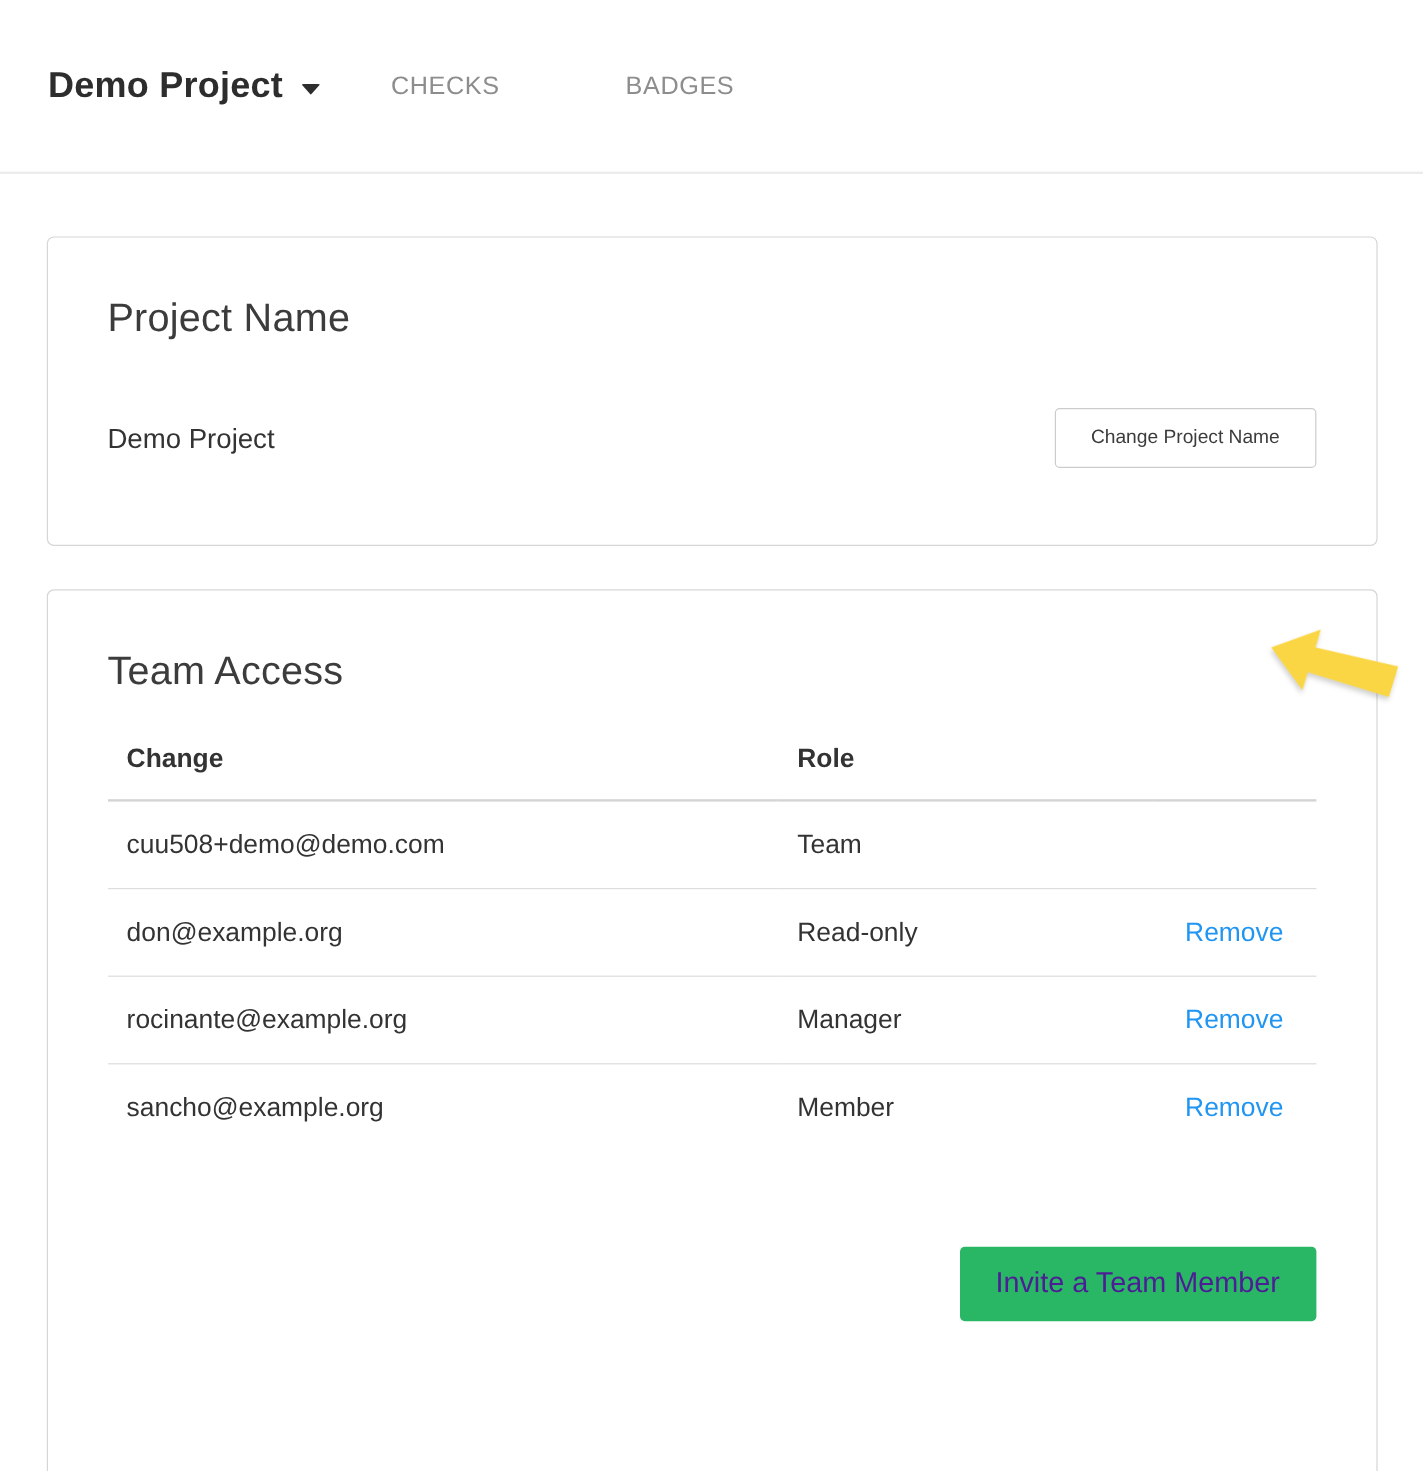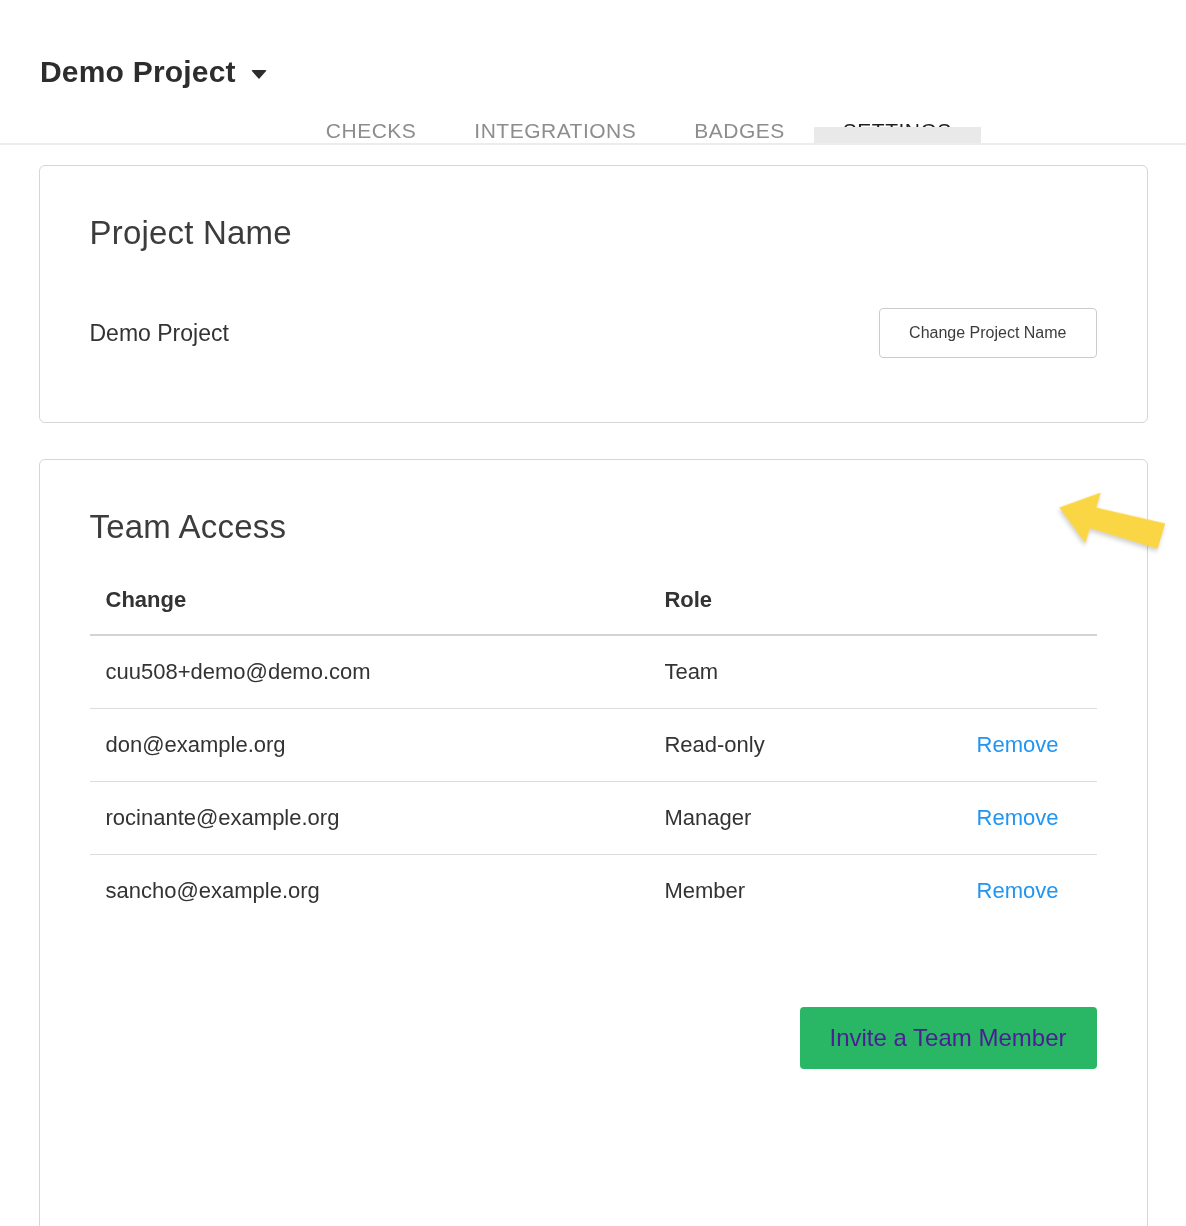--- a/index.html
+++ b/index.html
@@ -45,21 +45,22 @@
     border-right:8px solid transparent;
     border-top:9px solid #2d2d2d;
     margin-left:15px;
     margin-top:6px;
     border-radius:2px;
   }
   .nav{
     display:flex;
     margin-left:30px;
     align-self:stretch;
-    align-items:flex-end;
+    align-items:center;
+    gap:47px;
   }
   .nav-tab{
     position:relative;
     display:flex;
     align-items:center;
     padding:0 29px;
     font-size:21px;
     letter-spacing:.5px;
     color:var(--nav-gray);
     cursor:pointer;
@@ -76,21 +77,21 @@
 
   
   .content{width:1109px;margin:0 auto;}
   .card{
     background:#fff;
     border:1px solid #d6d6d6;
     border-radius:6px;
     padding:48px 50px 50px 50px;
     position:relative;
   }
-  .card-project{margin-top:20px;height:258px;}
+  .card-project{margin-top:52px;height:258px;}
   .card-team{margin-top:36px;height:816px;}
   .card-title{
     margin:0;
     font-size:33px;
     font-weight:400;
     color:#3c3c3c;
     letter-spacing:.2px;
   }
 
   
@@ -140,21 +141,21 @@
   }
   .team-table td{
     font-size:22px;
     color:var(--text-dark);
     padding:23px 16px;
     border-bottom:1px solid #dddddd;
   }
   .team-table tbody tr:last-child td{border-bottom:none;}
   .col-email{width:55.5%;}
   .col-role{width:31%;}
-  .col-action{width:13.5%;text-align:left;}
+  .col-action{width:13.5%;text-align:center;}
   td.col-action a{
     color:var(--link-blue);
     text-decoration:none;
     cursor:pointer;
   }
 
   .invite-row{
     margin-top:80px;
     display:flex;
     justify-content:flex-end;
@@ -173,23 +174,21 @@
 </head>
 <body>
 
 <div class="header">
   <div class="brand">
     <span class="brand-label">Demo Project</span>
     <span class="caret"></span>
   </div>
   <div class="nav">
     <div class="nav-tab">CHECKS</div>
-    <div class="nav-tab">INTEGRATIONS</div>
     <div class="nav-tab">BADGES</div>
-    <div class="nav-tab active">SETTINGS</div>
   </div>
 </div>
 
 <div class="content">
 
   <div class="card card-project">
     <h1 class="card-title">Project Name</h1>
     <div class="project-row">
       <span class="project-current-name">Demo Project</span>
       <button class="btn-outline">Change Project Name</button>

